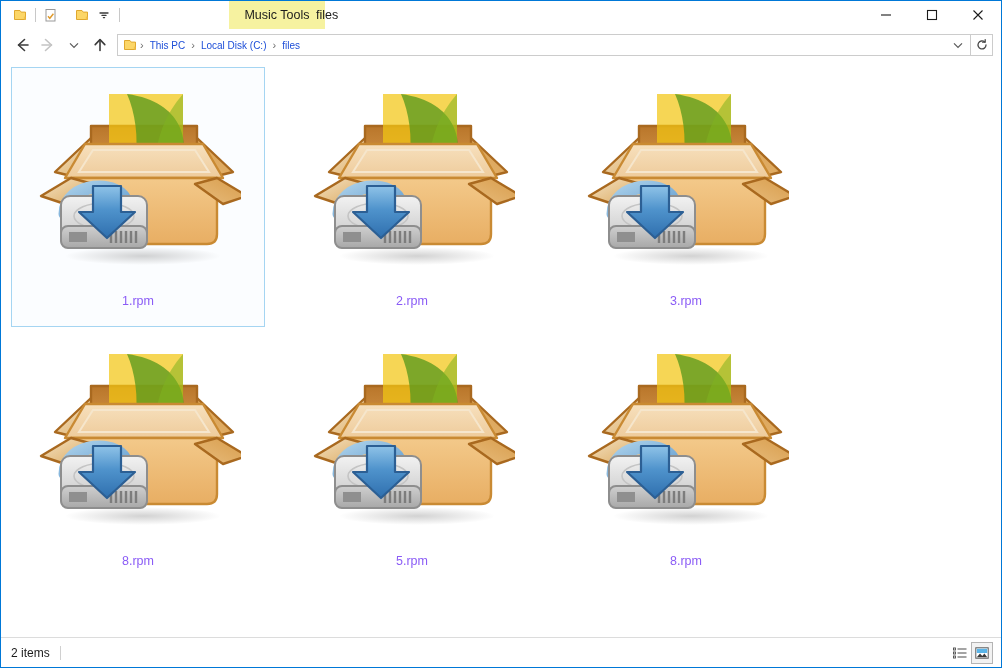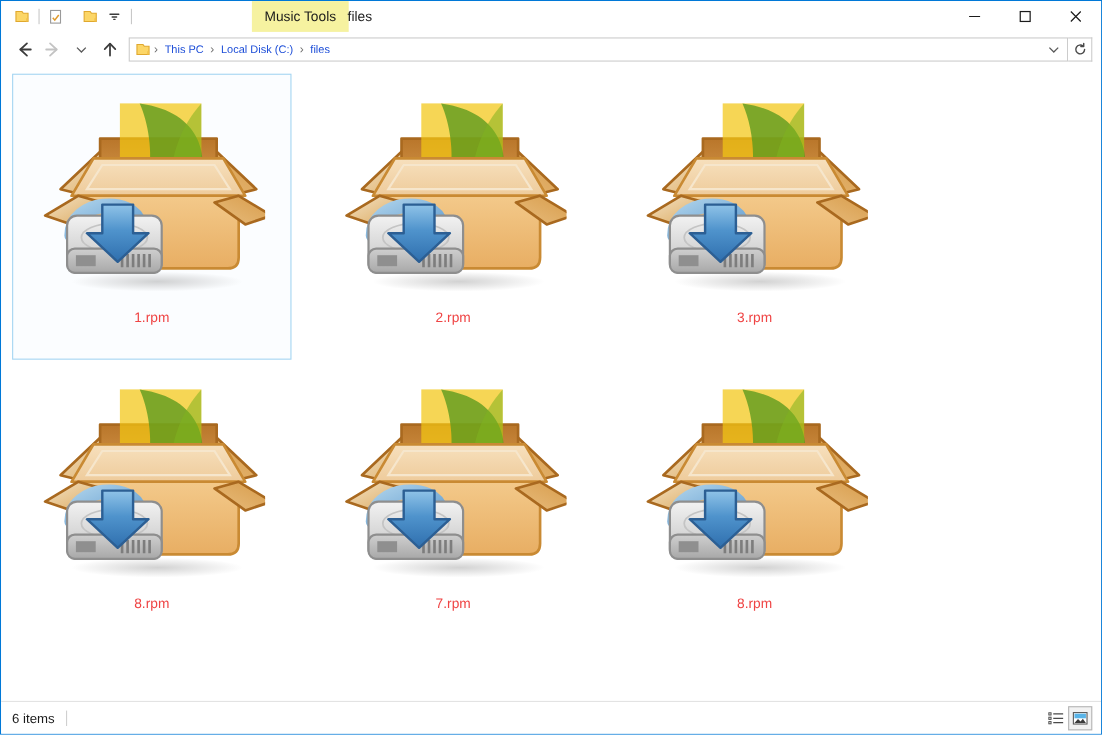--- a/index.html
+++ b/index.html
@@ -50,21 +50,21 @@
     width: 1px;
     height: 14px;
     background: #c8c8c8;
     margin: 0 4px;
   }
 
   .ctx-tab-header {
     position: absolute;
     left: 228px;
     top: 0px;
-    width: 88px;
+    width: 96px;
     height: 28px;
     background: #f6f2a0;
     display: flex;
     align-items: center;
     justify-content: center;
     font-size: 12.5px;
     color: #1b1b1b;
   }
   .win-title {
     position: absolute;
@@ -272,23 +272,23 @@
     background: #fbfdff;
   }
   .tile .iconwrap {
     width: 210px;
     height: 196px;
     display: flex;
     align-items: center;
     justify-content: center;
   }
   .tile .label {
-    margin-top: 4px;
+    margin-top: 16px;
     font-size: 12.5px;
-    color: #ef4444;
+    color: #8b5cf6;
     text-align: center;
   }
 
   
   .statusbar {
     height: 30px;
     flex: 0 0 30px;
     border-top: 1px solid #dcdcdc;
     background: #ffffff;
     display: flex;
@@ -852,21 +852,21 @@
       <rect x="26" y="140" width="86" height="22" rx="7" fill="url(#hddBase)" stroke="#8e8e8e" stroke-width="2"></rect>
       <rect x="34" y="146" width="18" height="10" fill="#8f8f8f"></rect>
       <g stroke="#7d7d7d" stroke-width="2.4">
         <path d="M76 145v12M81 145v12M86 145v12M91 145v12M96 145v12M101 145v12"></path>
       </g>
     </g>
 
     <path d="M58 100 H86 V126 H100 L72 152 L44 126 H58 Z" fill="url(#arrowG)" stroke="#2c5f94" stroke-width="2.2" stroke-linejoin="round"></path>
   </svg>
 </div>
-          <div class="label">7.rpm</div>
+          <div class="label">5.rpm</div>
         </div>
         <div class="tile">
           <div class="iconwrap">
   <svg width="206" height="188" viewBox="0 0 206 188">
     <defs>
       <linearGradient id="boxFront" x1="0" y1="0" x2="0" y2="1">
         <stop offset="0" stop-color="#f3c98a"></stop>
         <stop offset="1" stop-color="#e8ae63"></stop>
       </linearGradient>
       <linearGradient id="boxLip" x1="0" y1="0" x2="0" y2="1">
@@ -943,21 +943,21 @@
 
     <path d="M58 100 H86 V126 H100 L72 152 L44 126 H58 Z" fill="url(#arrowG)" stroke="#2c5f94" stroke-width="2.2" stroke-linejoin="round"></path>
   </svg>
 </div>
           <div class="label">8.rpm</div>
         </div>
       </div>
   </div>
 
   <div class="statusbar">
-    <span class="status-text">6 items</span>
+    <span class="status-text">2 items</span>
     <span class="status-sep"></span>
     <span class="status-spacer"></span>
     <div class="viewbtn">
       <svg width="16" height="16" viewBox="0 0 16 16">
         <rect x="1.5" y="3" width="2" height="2" fill="none" stroke="#4a4a4a" stroke-width="0.9"></rect>
         <rect x="1.5" y="7" width="2" height="2" fill="none" stroke="#4a4a4a" stroke-width="0.9"></rect>
         <rect x="1.5" y="11" width="2" height="2" fill="none" stroke="#4a4a4a" stroke-width="0.9"></rect>
         <path d="M5.5 4h9M5.5 8h9M5.5 12h9" stroke="#4a4a4a" stroke-width="1.1"></path>
       </svg>
     </div>

